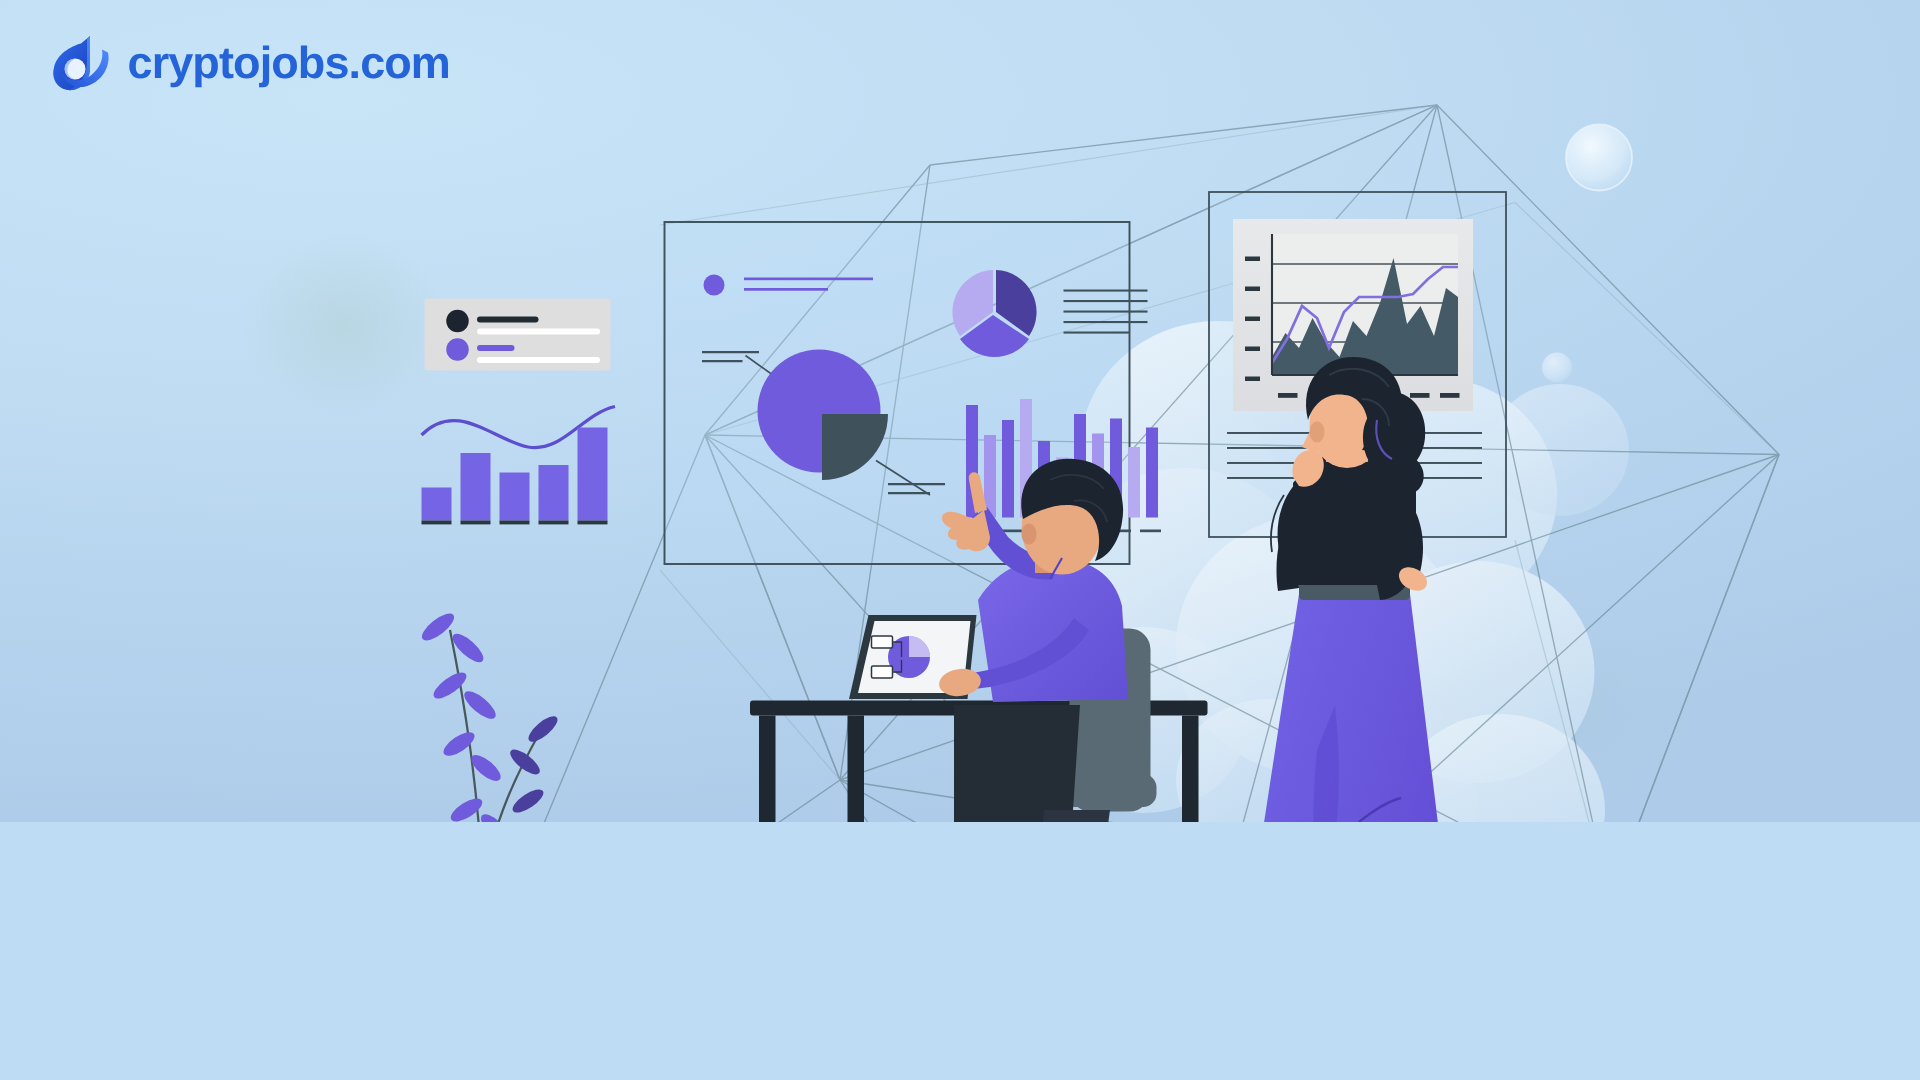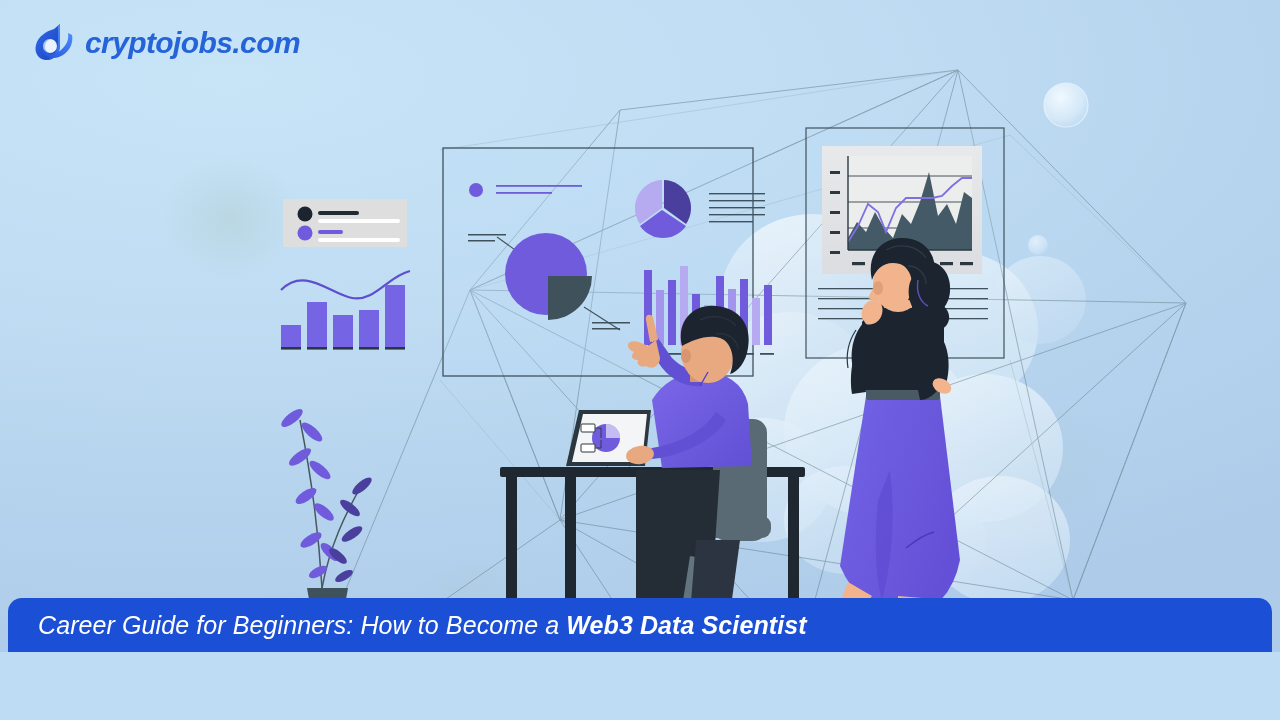--- a/index.html
+++ b/index.html
@@ -1,24 +1,23 @@
 <!DOCTYPE html>
 <html><head>
 <meta charset="utf-8">
 <style>
   html,body{margin:0;padding:0;}
   body{
     width:1280px;height:720px;overflow:hidden;
     font-family:"Liberation Sans", sans-serif;
     background:#bedcf4;
   }
-  #stage{position:relative;width:1280px;height:652px;overflow:hidden;
+  #stage{position:relative;width:1280px;height:548px;overflow:hidden;
     background:
       radial-gradient(120% 90% at 18% 12%, #c8e4f7 0%, #bfdcf3 42%, #b6d3ee 72%, #aecbe9 100%);
-    font-style: italic;
   }
   #bg-svg,#art-svg{position:absolute;left:0;top:0;width:1280px;height:720px;}
 
   
   #logo{position:absolute;left:34px;top:22px;display:flex;align-items:center;gap:11px;}
   #logo-mark{width:40px;height:42px;}
   #logo-text{font-size:30px;font-weight:700;color:#2563d9;letter-spacing:-0.6px;
     font-family:"Liberation Sans", sans-serif;white-space:nowrap;}
 
   
@@ -414,19 +413,14 @@
       <path d="M26 2 L26 22 C26 32 19 39 11 38 C4 37, 0 30, 2 23 C4 14, 13 9, 20 7 Z" fill="url(#gLogoA)"></path>
       <path d="M26 2 L26 24 C26 33 19 39 11 38 C20 35, 24 28, 24 19 L24 4 Z" fill="url(#gLogoB)"></path>
       <path d="M38 13 C40 22, 34 32, 25 35 C17 38, 9 34, 7 27 C12 33, 21 33, 27 28
                C33 23, 35 17, 34 11 Z" fill="url(#gLogoB)"></path>
       <circle cx="16" cy="24" r="7" fill="#e9f2ff"></circle>
       <path d="M9 24 C9 20, 12 17, 16 17 C13 19, 11 21, 11 25 C11 28, 13 30, 16 31 C12 31, 9 28, 9 24 Z" fill="#2f6df0" opacity="0.35"></path>
     </svg>
     <div id="logo-text">cryptojobs.com</div>
   </div>
 
-  <div id="banner">
-    <div id="banner-text">
-      <span>Career Guide for Beginners: How to Become a </span><b>Web3 Data Scientist</b>
-    </div>
-  </div>
 
 </div>
 
 </body></html>

